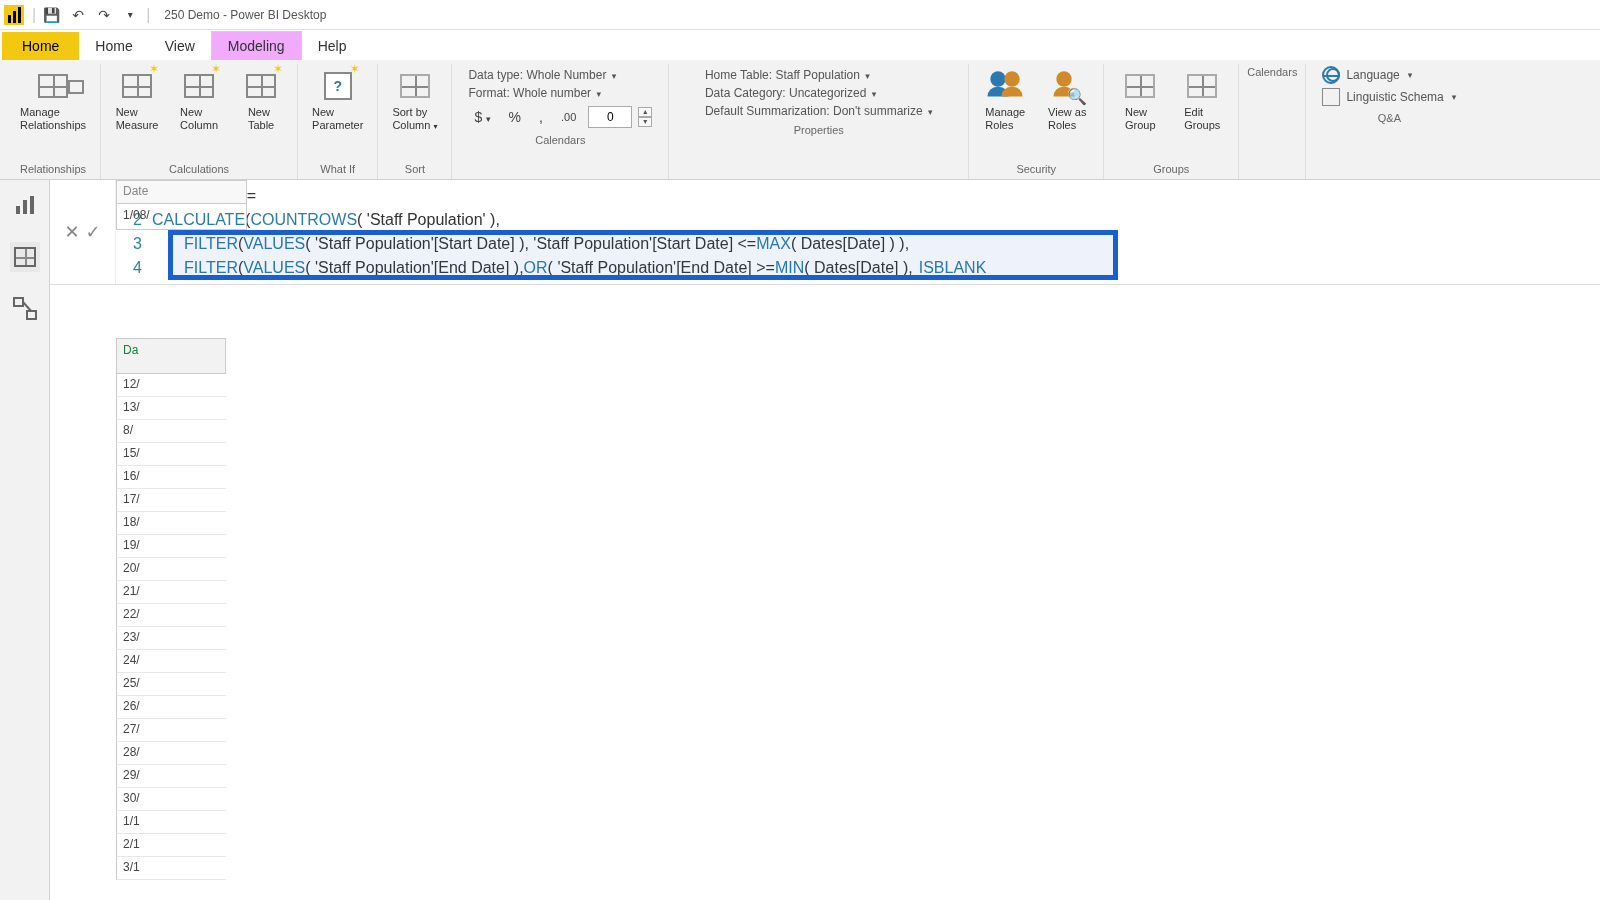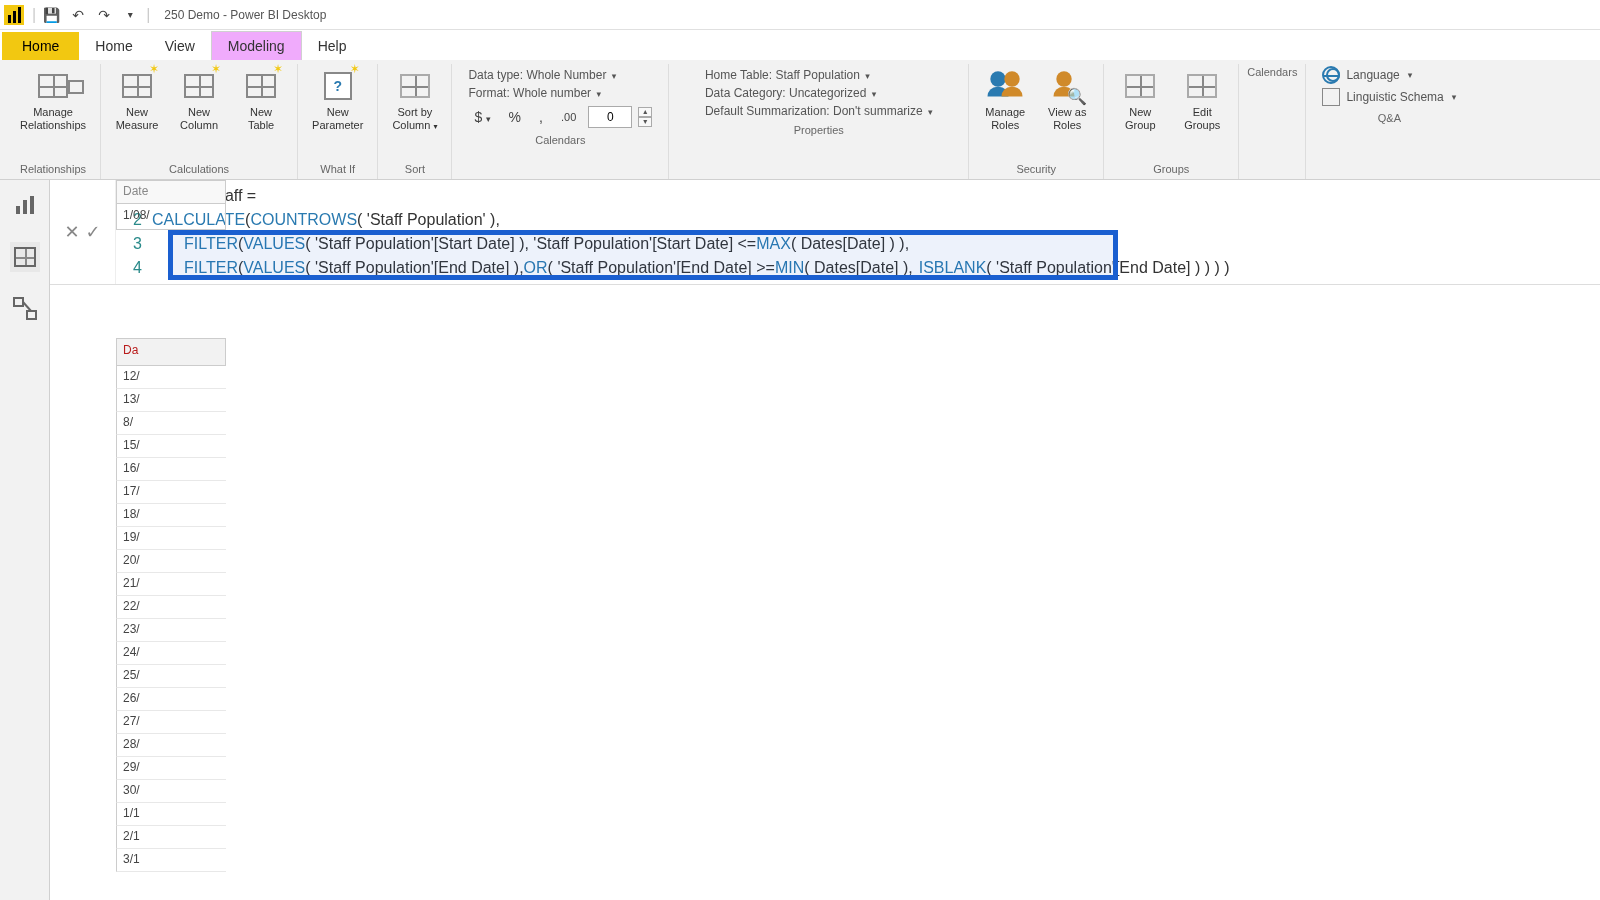--- a/index.html
+++ b/index.html
@@ -21,21 +21,21 @@
 .tab.active { background:#f0abfc; border:1px solid #d0d0d0; border-bottom:none; }
 
 
 .ribbon { height:120px; background:#f2f2f2; border-bottom:1px solid #d0d0d0; display:flex; padding:4px 6px 0; }
 .ribbon-group { display:flex; flex-direction:column; align-items:center; padding:0 8px; border-right:1px solid #ddd; }
 .ribbon-group:last-child { border-right:none; }
 .ribbon-group-body { display:flex; align-items:flex-start; gap:6px; flex:1; }
 .ribbon-group-label { font-size:11px; color:#666; padding:2px 0 4px; text-align:center; white-space:nowrap; }
 .big-btn { display:flex; flex-direction:column; align-items:center; justify-content:flex-start; padding:4px 6px; min-width:56px; cursor:pointer; }
 .big-btn .icon { width:36px; height:36px; margin-bottom:2px; display:flex; align-items:center; justify-content:center; }
-.big-btn .lbl { font-size:11px; color:#333; text-align:center; line-height:13px; }
+.big-btn .lbl { font-size:11px; color:#333; text-align:left; line-height:13px; }
 
 .icon-table { width:30px; height:24px; border:2px solid #888; position:relative; }
 .icon-table::before { content:""; position:absolute; top:50%; left:0; right:0; border-top:2px solid #888; }
 .icon-table::after { content:""; position:absolute; left:50%; top:0; bottom:0; border-left:2px solid #888; }
 .icon-new { position:relative; }
 .icon-new::after { content:"✶"; position:absolute; top:-6px; right:-4px; color:#f2c811; font-size:12px; }
 .icon-param { width:28px; height:28px; background:#fff; border:2px solid #888; display:flex; align-items:center; justify-content:center; color:#2a7ab0; font-weight:bold; font-size:14px; }
 .icon-user { width:22px; height:22px; border-radius:50%; background:#2a7ab0; position:relative; }
 .icon-user.orange { background:#d08a2a; }
 .icon-user::after { content:""; position:absolute; top:22px; left:-4px; width:30px; height:14px; background:inherit; border-radius:14px 14px 0 0; }
@@ -70,23 +70,23 @@
 .fb-code { flex:1; padding:4px 8px; font-family:Consolas,"Courier New",monospace; font-size:16px; line-height:24px; position:relative; }
 .code-line { display:flex; }
 .lineno { width:18px; text-align:right; color:#2a8a8a; margin-right:10px; }
 .tok-plain { color:#333; }
 .tok-func { color:#2a7ab0; }
 
 .highlight-box { position:absolute; border:5px solid #1a5fd0; background:rgba(26,95,208,0.08); pointer-events:none; }
 
 
 .grid-stub { position:absolute; left:66px; top:50px; bottom:0; width:110px; background:#fff; }
-.stub-header { height:28px; border:1px solid #ccc; background:#f2f2f2; font-size:12px; padding:4px 6px; color:#b91c1c; }
+.stub-header { height:36px; border:1px solid #ccc; background:#f2f2f2; font-size:12px; padding:4px 6px; color:#15803d; }
 .stub-row { height:23px; border-bottom:1px solid #e8e8e8; border-left:1px solid #ccc; font-size:12px; padding:3px 6px; color:#444; overflow:hidden; white-space:nowrap; }
-.stub-top { position:absolute; left:66px; top:0; width:110px; }
+.stub-top { position:absolute; left:66px; top:0; width:131px; }
 .stub-hdr-top { height:24px; border:1px solid #ccc; background:#f8f8f8; font-size:12px; padding:3px 6px; color:#888; }
 .stub-val-top { height:26px; border:1px solid #ccc; border-top:none; font-size:12px; padding:4px 6px; color:#444; }
 </style>
 </head>
 <body>
 
 <div class="titlebar">
   <div class="app-icon">
     <span style="height:8px"></span>
       <span style="height:12px"></span>
@@ -332,21 +332,20 @@
           <span class="tok-func">FILTER</span>
           <span class="tok-plain">( </span>
           <span class="tok-func">VALUES</span>
           <span class="tok-plain">( 'Staff Population'[End Date] ), </span>
           <span class="tok-func">OR</span>
           <span class="tok-plain">( 'Staff Population'[End Date] &gt;= </span>
           <span class="tok-func">MIN</span>
           <span class="tok-plain">( Dates[Date] ),</span>
           <span style="width:6px"></span>
           <span class="tok-func">ISBLANK</span>
-          <span class="tok-plain">( 'Staff Population'[End Date] ) ) ) )</span>
         </div>
 
       <div class="highlight-box" style="left:52px; top:50px; width:950px; height:50px;"></div>
     </div>
   </div>
 
   <div class="stub-top">
     <div class="stub-hdr-top">Date</div>
     <div class="stub-val-top">1/08/</div>
   </div>

